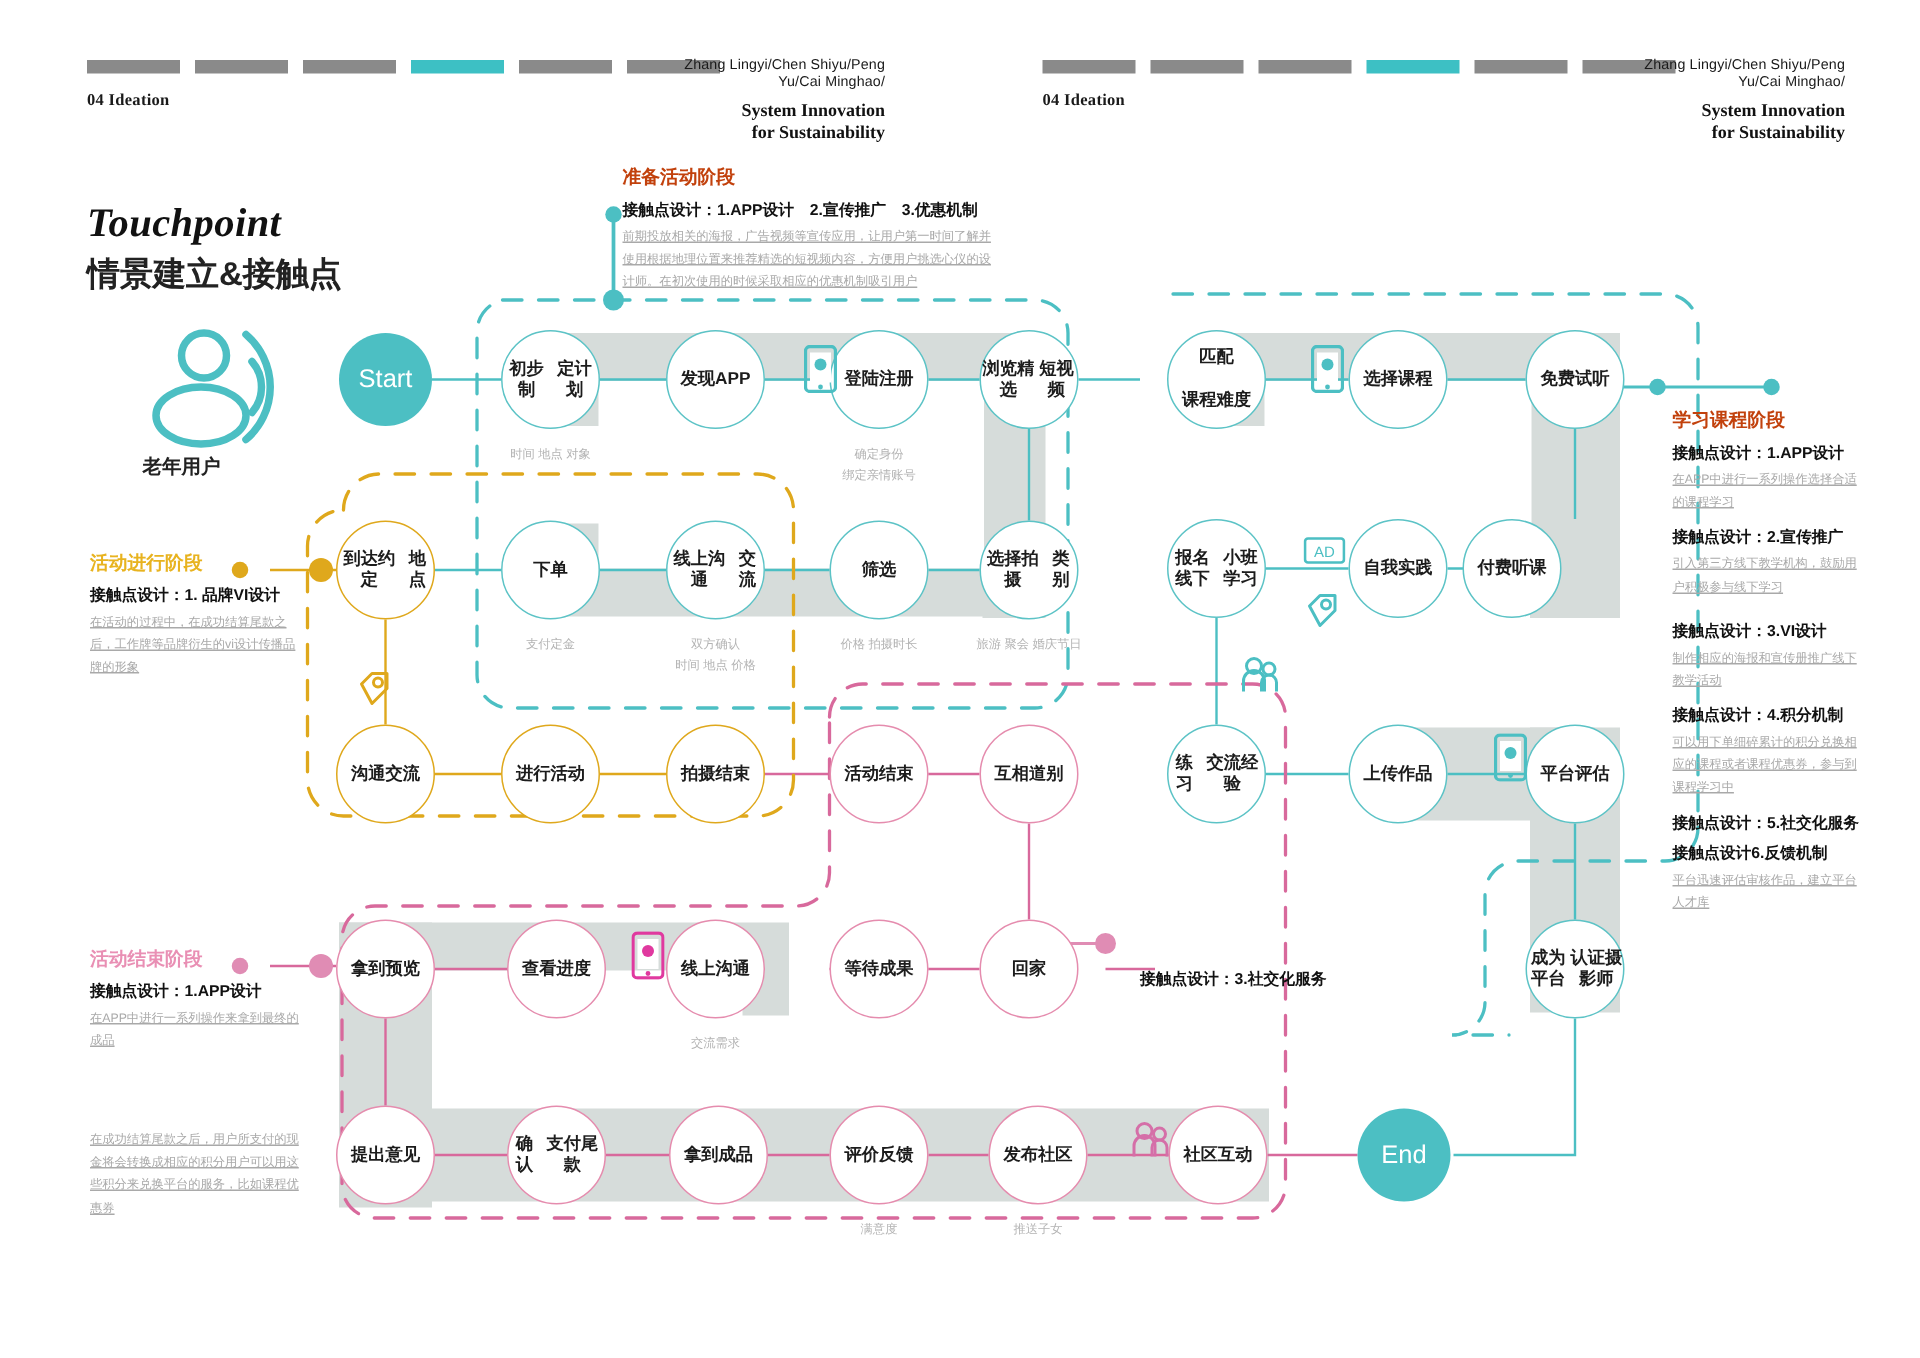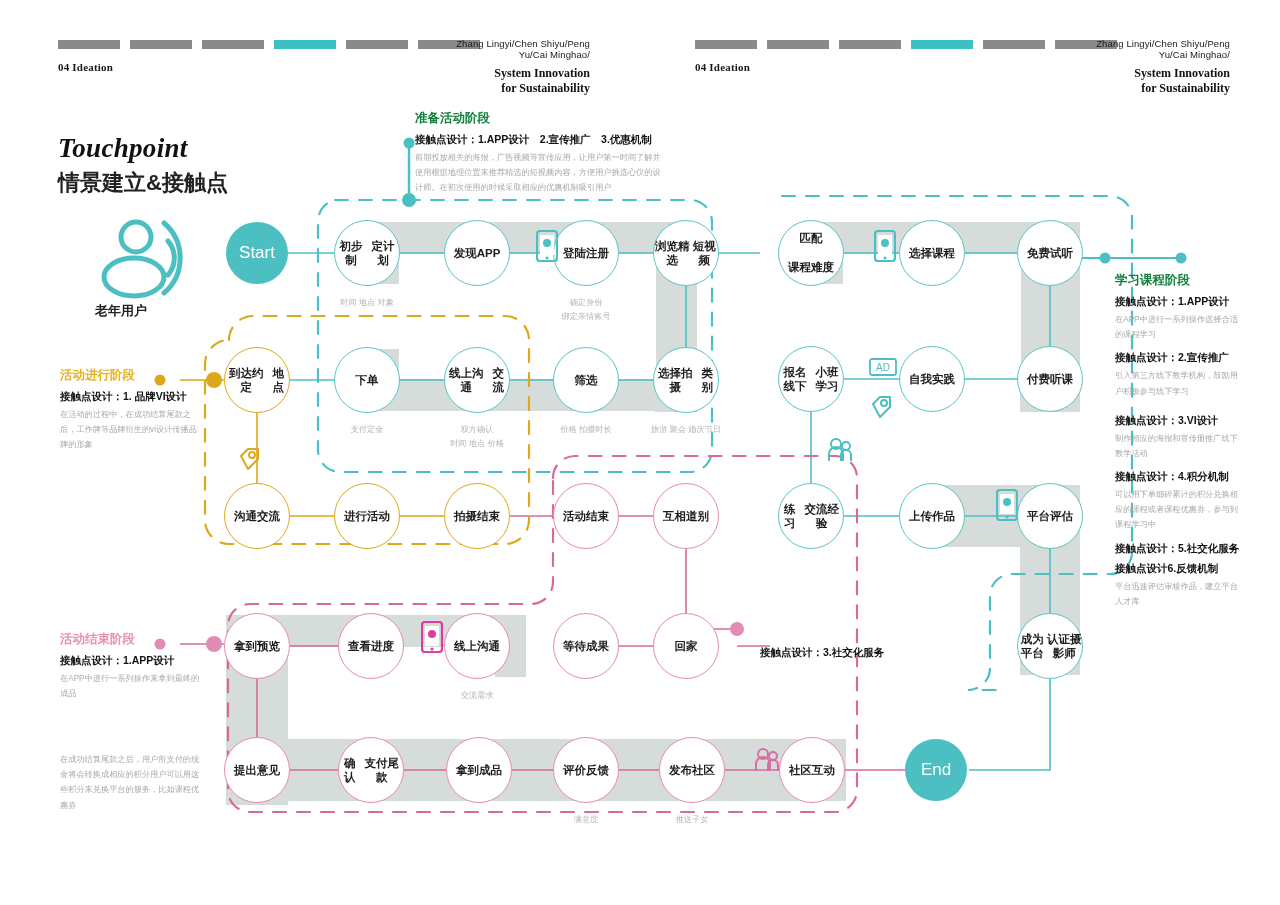--- a/index.html
+++ b/index.html
@@ -23,22 +23,22 @@
   
   .big-title{position:absolute;left:58px;top:133px;font-family:"Liberation Serif","DejaVu Serif",serif;
              font-style:italic;font-weight:bold;font-size:27px;color:#111;letter-spacing:.3px;}
   .sub-title{position:absolute;left:58px;top:168px;font-size:22px;font-weight:bold;color:#222;}
   .persona-label{position:absolute;left:95px;top:302px;font-size:13px;font-weight:bold;color:#222;}
 
   
   .ann{position:absolute;}
   .ann .stage{font-size:12.5px;font-weight:bold;margin-bottom:5px;}
   .ann .tp{font-size:10.5px;font-weight:bold;color:#111;margin:6px 0 3px;}
-  .ann .body{font-size:8.2px;line-height:1.85;color:#a9a9a9;}
-  .stage-teal{color:#15803d;}
+  .ann .body{font-size:8.2px;line-height:1.85;color:#a9a9a9;text-decoration:underline;}
+  .stage-teal{color:#c2410c;}
   .stage-yellow{color:#e8b31f;}
   .stage-pink{color:#e98fb4;}
 
   
   #flow{position:absolute;left:0;top:0;width:1280px;height:905px;}
 
   .node{position:absolute;border-radius:50%;background:#fff;display:flex;
         align-items:center;justify-content:center;text-align:center;
         font-size:11.5px;font-weight:bold;line-height:1.25;color:#1c1c1c;box-sizing:border-box;}
   .node.teal{border:1.4px solid #5cc3c6;}
@@ -334,21 +334,21 @@
       <span>免费试听</span>
     </div>
     <div class="node teal" style="left: 778px; top: 346px; height: 66px; width: 66px;">
       <span>报名线下</span>
       <br>
       <span>小班学习</span>
     </div>
     <div class="node teal" style="left: 899px; top: 346px; height: 66px; width: 66px;">
       <span>自我实践</span>
     </div>
-    <div class="node teal" style="left: 1017px; top: 346px; height: 66px; width: 66px; align-items: center;">
+    <div class="node teal" style="left: 975px; top: 346px; height: 66px; width: 66px; align-items: center;">
       <span>付费听课</span>
     </div>
     <div class="node teal" style="left: 778px; top: 483px; height: 66px; width: 66px;">
       <span>练习</span>
       <br>
       <span>交流经验</span>
     </div>
     <div class="node teal" style="left: 899px; top: 483px; height: 66px; width: 66px;">
       <span>上传作品</span>
     </div>

